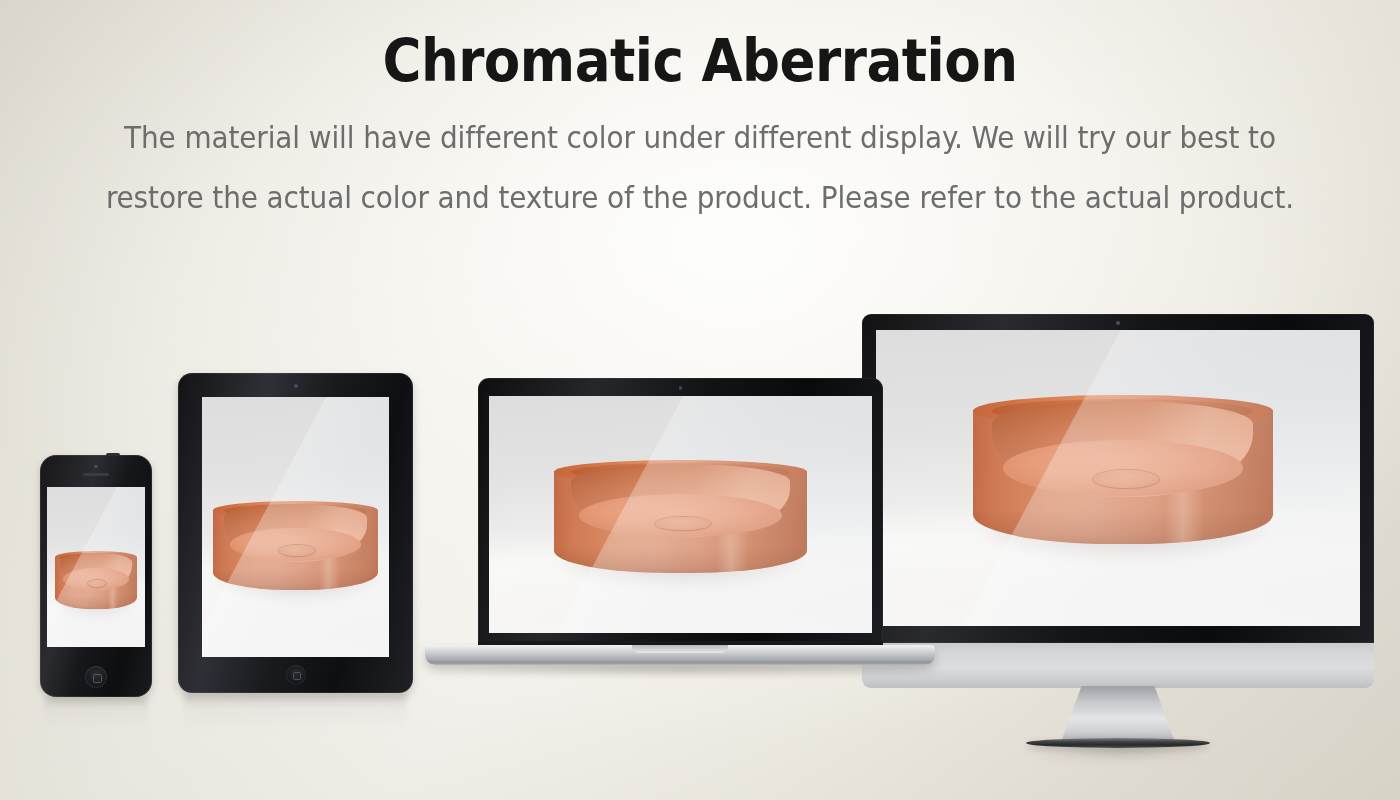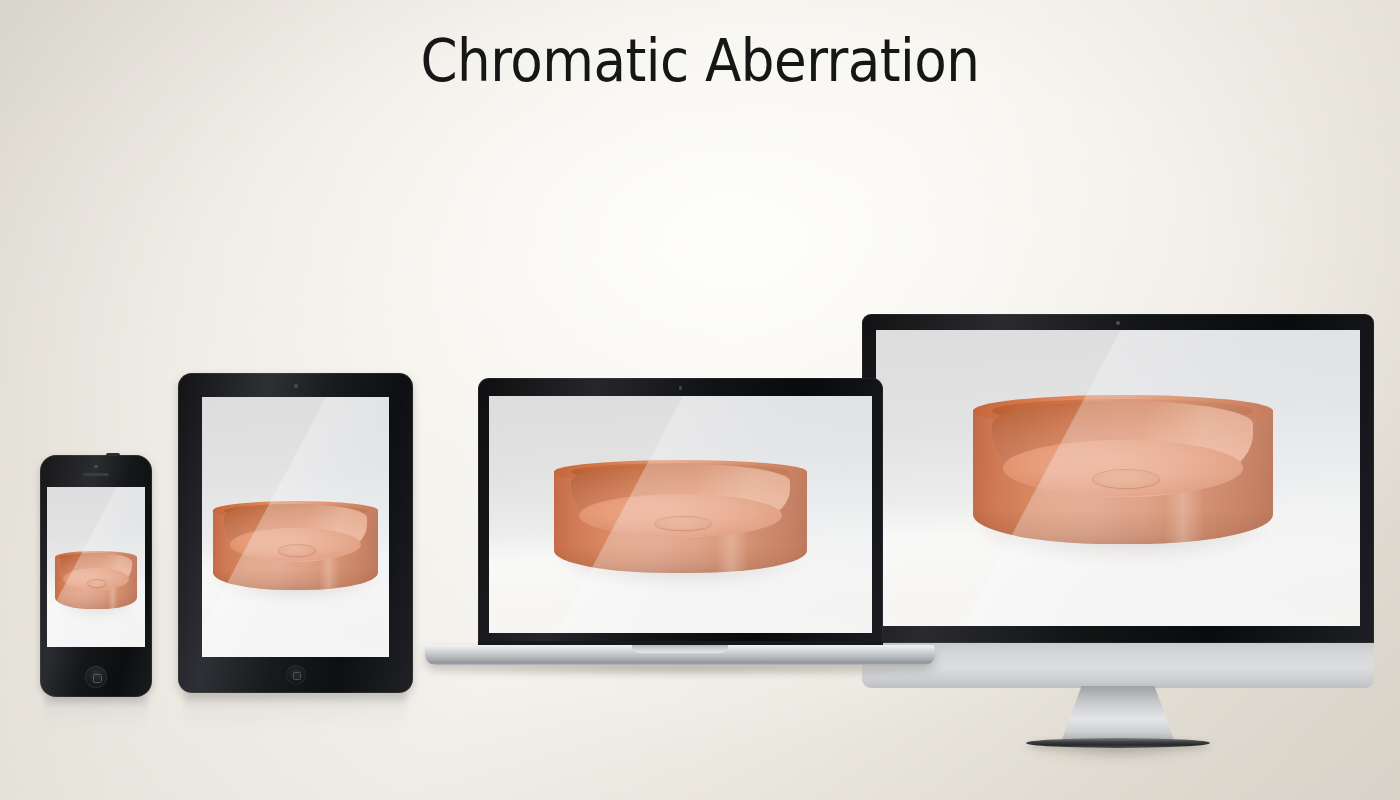--- a/index.html
+++ b/index.html
@@ -54,21 +54,21 @@
     left: 0;
     width: 1400px;
     text-align: center;
     z-index: 30;
   }
   .page-title {
     margin: 0;
     padding-top: 30px;
     font-family: "DejaVu Sans Condensed", "Liberation Sans Narrow", "DejaVu Sans", sans-serif;
     font-size: 59px;
-    font-weight: 400;
+    font-weight: 700;
     letter-spacing: -0.5px;
     color: #161616;
     line-height: 1.04;
     font-stretch: condensed;
   }
   .page-subtitle {
     margin: 0 auto;
     padding-top: 17px;
     width: 1255px;
     font-family: "DejaVu Sans Condensed", "Liberation Sans Narrow", "DejaVu Sans", sans-serif;
@@ -519,20 +519,21 @@
   #phone-reflect  { left: 44px;  top: 697px; width: 104px; height: 34px; border-radius: 0 0 12px 12px; }
   #tablet-reflect { left: 184px; top: 693px; width: 223px; height: 40px; border-radius: 0 0 10px 10px; }
 </style>
 </head>
 <body>
 
 <div id="stage">
 
   <div class="text-block">
     <h1 class="page-title">Chromatic Aberration</h1>
+    <p class="page-subtitle">The material will have different color under different display. We will try our best to restore the actual color and texture of the product. Please refer to the actual product.</p>
   </div>
 
   <div class="reflection" id="phone-reflect"></div>
   <div class="reflection" id="tablet-reflect"></div>
 
   <div class="device" id="phone">
     <div class="pwr"></div>
     <div class="cam"></div>
     <div class="speaker"></div>
     <div class="screen">

